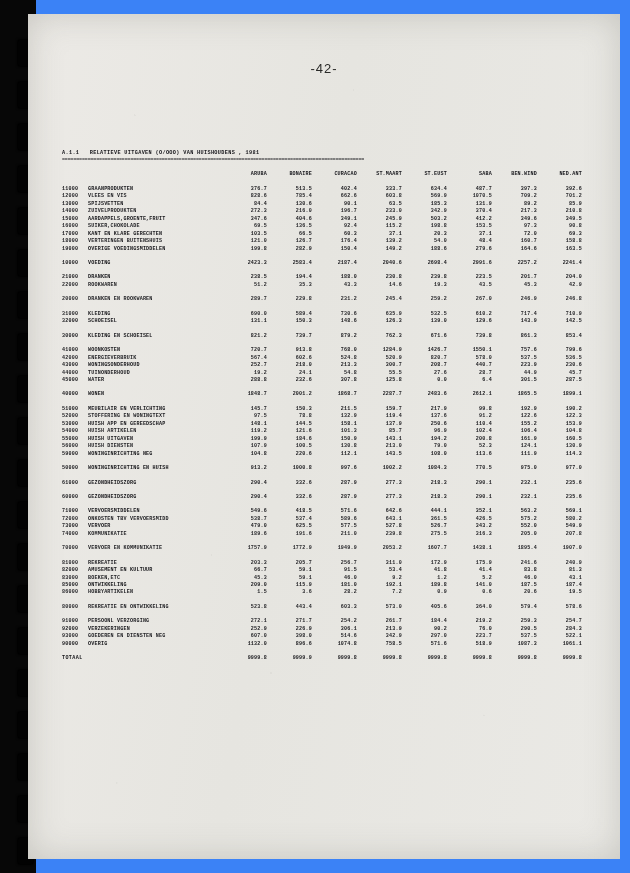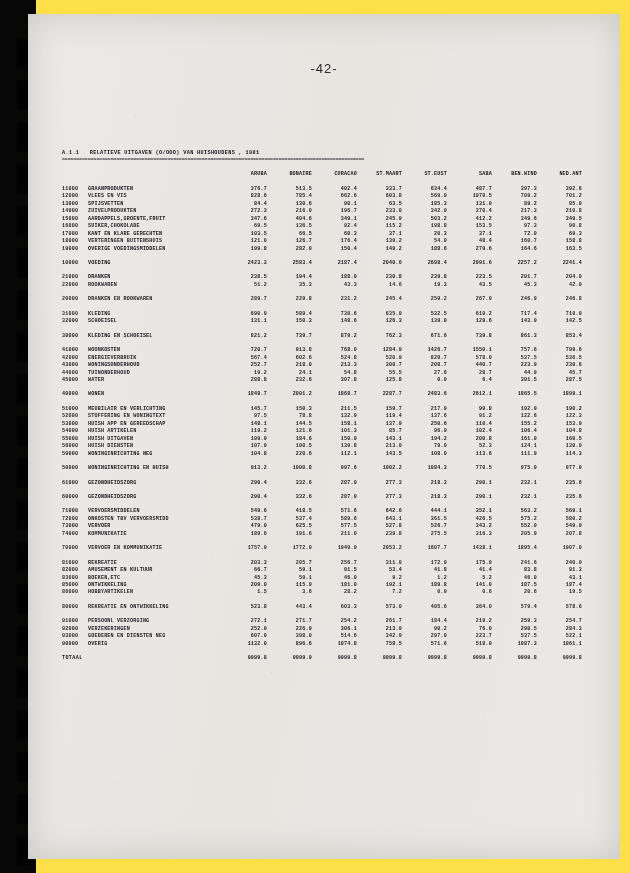--- a/index.html
+++ b/index.html
@@ -12,21 +12,21 @@
     height: 873px;
     overflow: hidden;
     font-family: "Liberation Mono", "DejaVu Sans Mono", monospace;
   }
 
   
   #scan {
     position: relative;
     width: 630px;
     height: 873px;
-    background: #fde047;
+    background: #3b82f6;
   }
 
   
   #gutter {
     position: absolute;
     left: 0; top: 0;
     width: 36px; height: 873px;
     background: #070707;
   }
   .punch {

